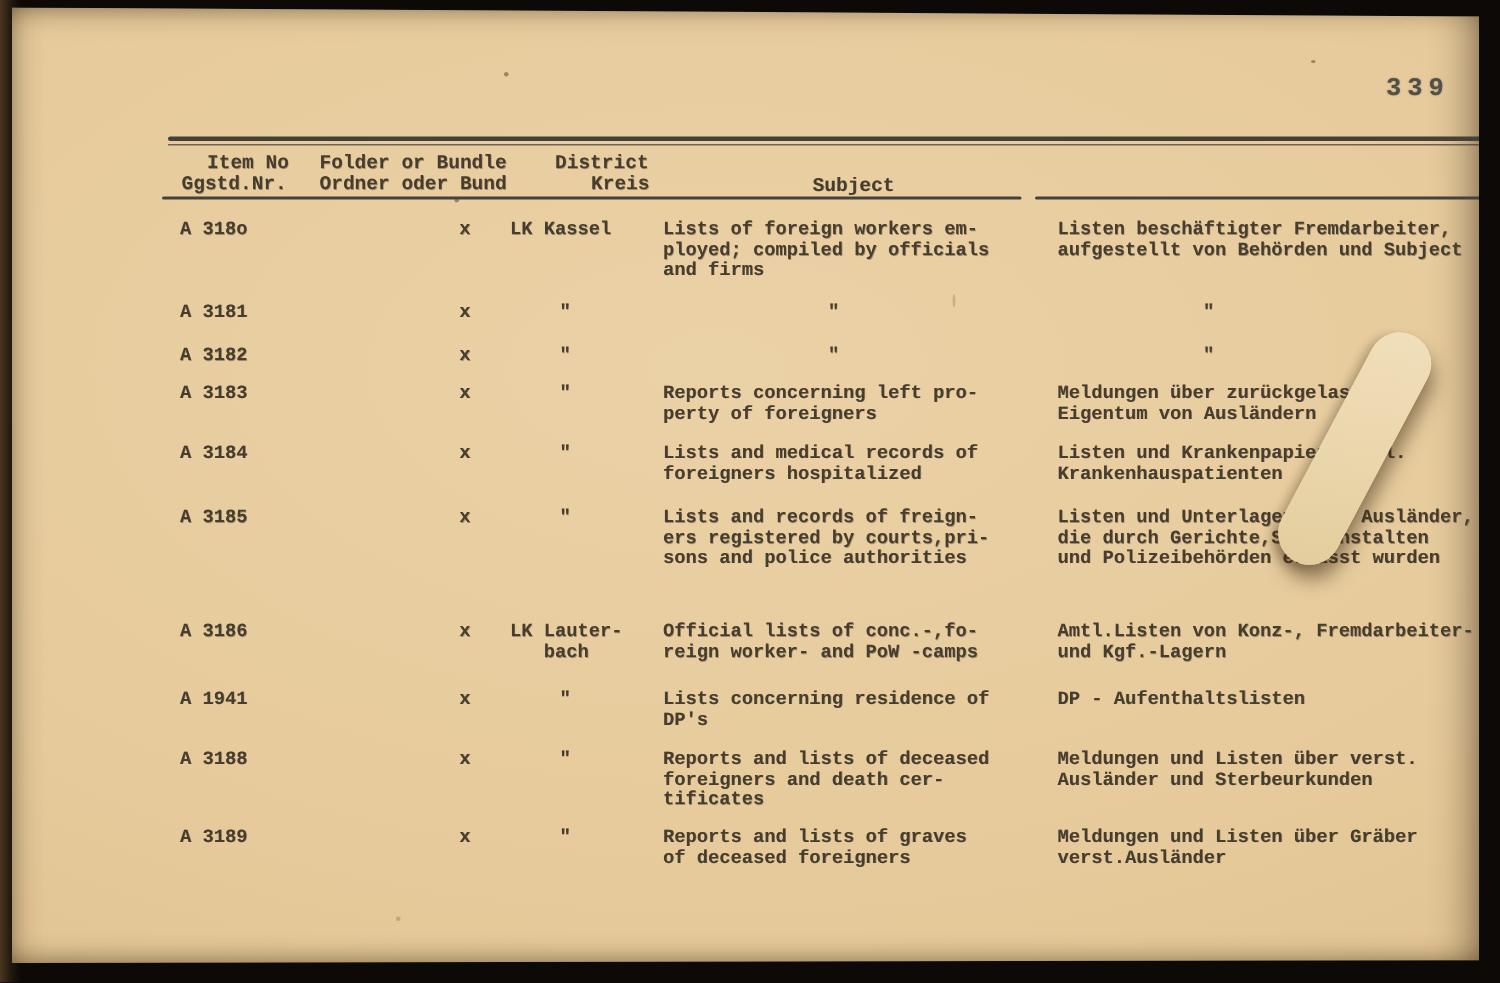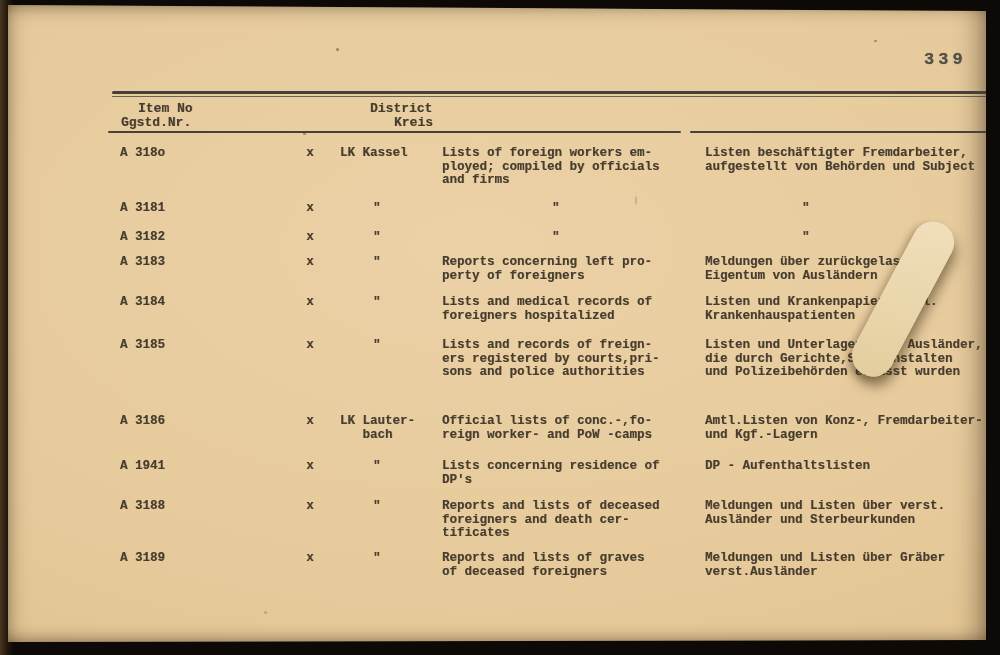--- a/index.html
+++ b/index.html
@@ -76,24 +76,29 @@
     <div class="page-number">339</div>
 
 
     <div class="rule rule-thick"></div>
     <div class="rule rule-thin"></div>
 
     <div class="th th-item">
       <div class="l1">Item No</div>
       <div class="l2">Ggstd.Nr.</div>
     </div>
+    <div class="th th-folder">
+      <div class="l1">Folder or Bundle</div>
+      <div class="l2">Ordner oder Bund</div>
+    </div>
     <div class="th th-district">
       <div class="l1">District</div>
       <div class="l2">Kreis</div>
     </div>
+    <div class="th th-subject">Subject</div>
 
     <div class="hline hline-left"></div>
     <div class="hline hline-right"></div>
 
     <div>
         <div class="row" style="top: 143px;">
     <div class="cell cell-item">A 318o</div>
     <div class="cell cell-folder">x</div>
     <div class="cell cell-district">LK Kassel</div>
     <div class="cell cell-subject">Lists of foreign workers em-

